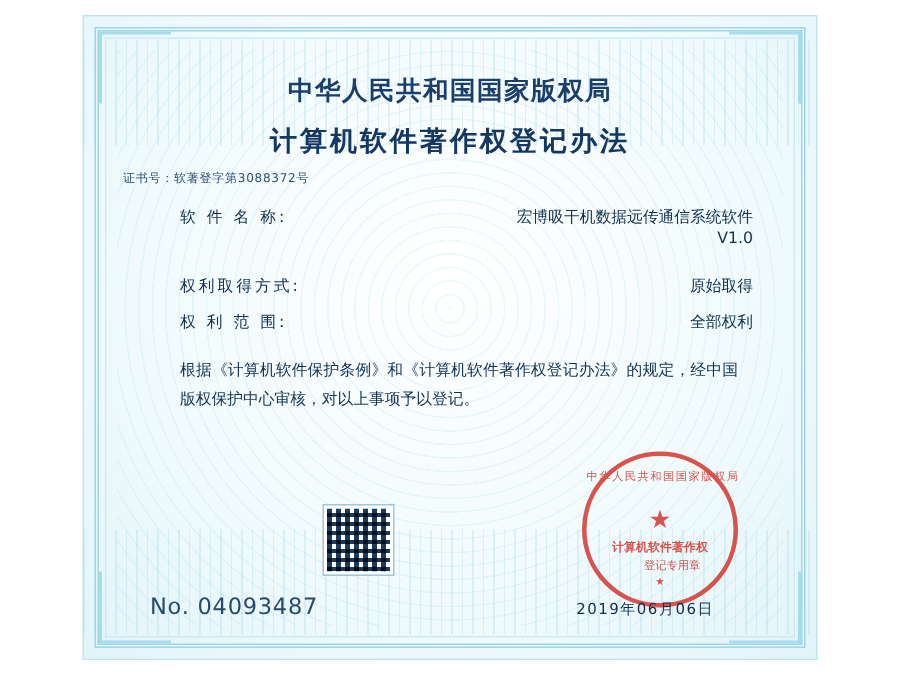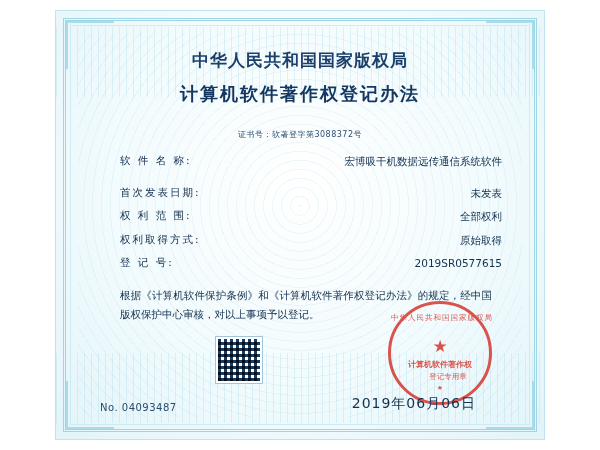--- a/index.html
+++ b/index.html
@@ -100,25 +100,25 @@
   .title-main {
     text-align: center;
     font-family: "DejaVu Sans", sans-serif;
     font-size: 18px;
     font-weight: bold;
     color: #143862;
     letter-spacing: 2px;
     margin-top: 10px;
   }
   .cert-no {
-    text-align: center;
+    text-align: left;
     font-family: "DejaVu Sans", sans-serif;
     font-size: 8px;
     color: #2d4f73;
-    margin-top: 23px;
+    margin-top: 7px;
     letter-spacing: .5px;
   }
 
   .fields {
     margin-top: 14px;
     padding-left: 38px;
     padding-right: 16px;
   }
   .field-row {
     display: flex;
@@ -220,30 +220,30 @@
     top: 80px;
     font-family: "DejaVu Sans", sans-serif;
     font-size: 7px;
   }
 
   .footer-no {
     position: absolute;
     left: 44px;
     bottom: 26px;
     font-family: "DejaVu Sans", sans-serif;
-    font-size: 10px;
+    font-size: 15px;
     color: #2a4a6b;
     letter-spacing: .5px;
   }
   .footer-date {
     position: absolute;
     right: 68px;
     bottom: 26px;
     font-family: "DejaVu Sans", sans-serif;
-    font-size: 14px;
+    font-size: 10px;
     color: #13304f;
     letter-spacing: 1px;
   }
 </style>
 </head>
 <body>
 
 <div class="page">
   <div class="cert">
 
@@ -262,46 +262,39 @@
       <div class="title-cn">中华人民共和国国家版权局</div>
       <div class="title-main">计算机软件著作权登记办法</div>
       <div class="cert-no">证书号：软著登字第3088372号</div>
 
       <div class="fields">
 
         <div class="field-row">
           <div class="field-label">软 件 名 称:</div>
           <div class="field-value">
             <span>宏博吸干机数据远传通信系统软件</span>
+            <span class="second-line">V1.0</span>
           </div>
         </div>
 
         <div class="field-row">
         </div>
 
 
+
         <div class="field-row">
-          <div class="field-label">首次发表日期:</div>
-          <div class="field-value">未发表</div>
+          <div class="field-label">权利取得方式:</div>
+          <div class="field-value">原始取得</div>
         </div>
 
         <div class="field-row">
           <div class="field-label">权 利 范 围:</div>
           <div class="field-value">全部权利</div>
         </div>
 
-        <div class="field-row">
-          <div class="field-label">权利取得方式:</div>
-          <div class="field-value">原始取得</div>
-        </div>
-
-        <div class="field-row">
-          <div class="field-label">登 记 号:</div>
-          <div class="field-value">2019SR0577615</div>
-        </div>
 
       </div>
 
       <div class="statement">根据《计算机软件保护条例》和《计算机软件著作权登记办法》的规定，经中国版权保护中心审核，对以上事项予以登记。</div>
     </div>
 
     <div class="qr"></div>
 
     <div class="seal">
       <div class="arc">中华人民共和国国家版权局</div>

